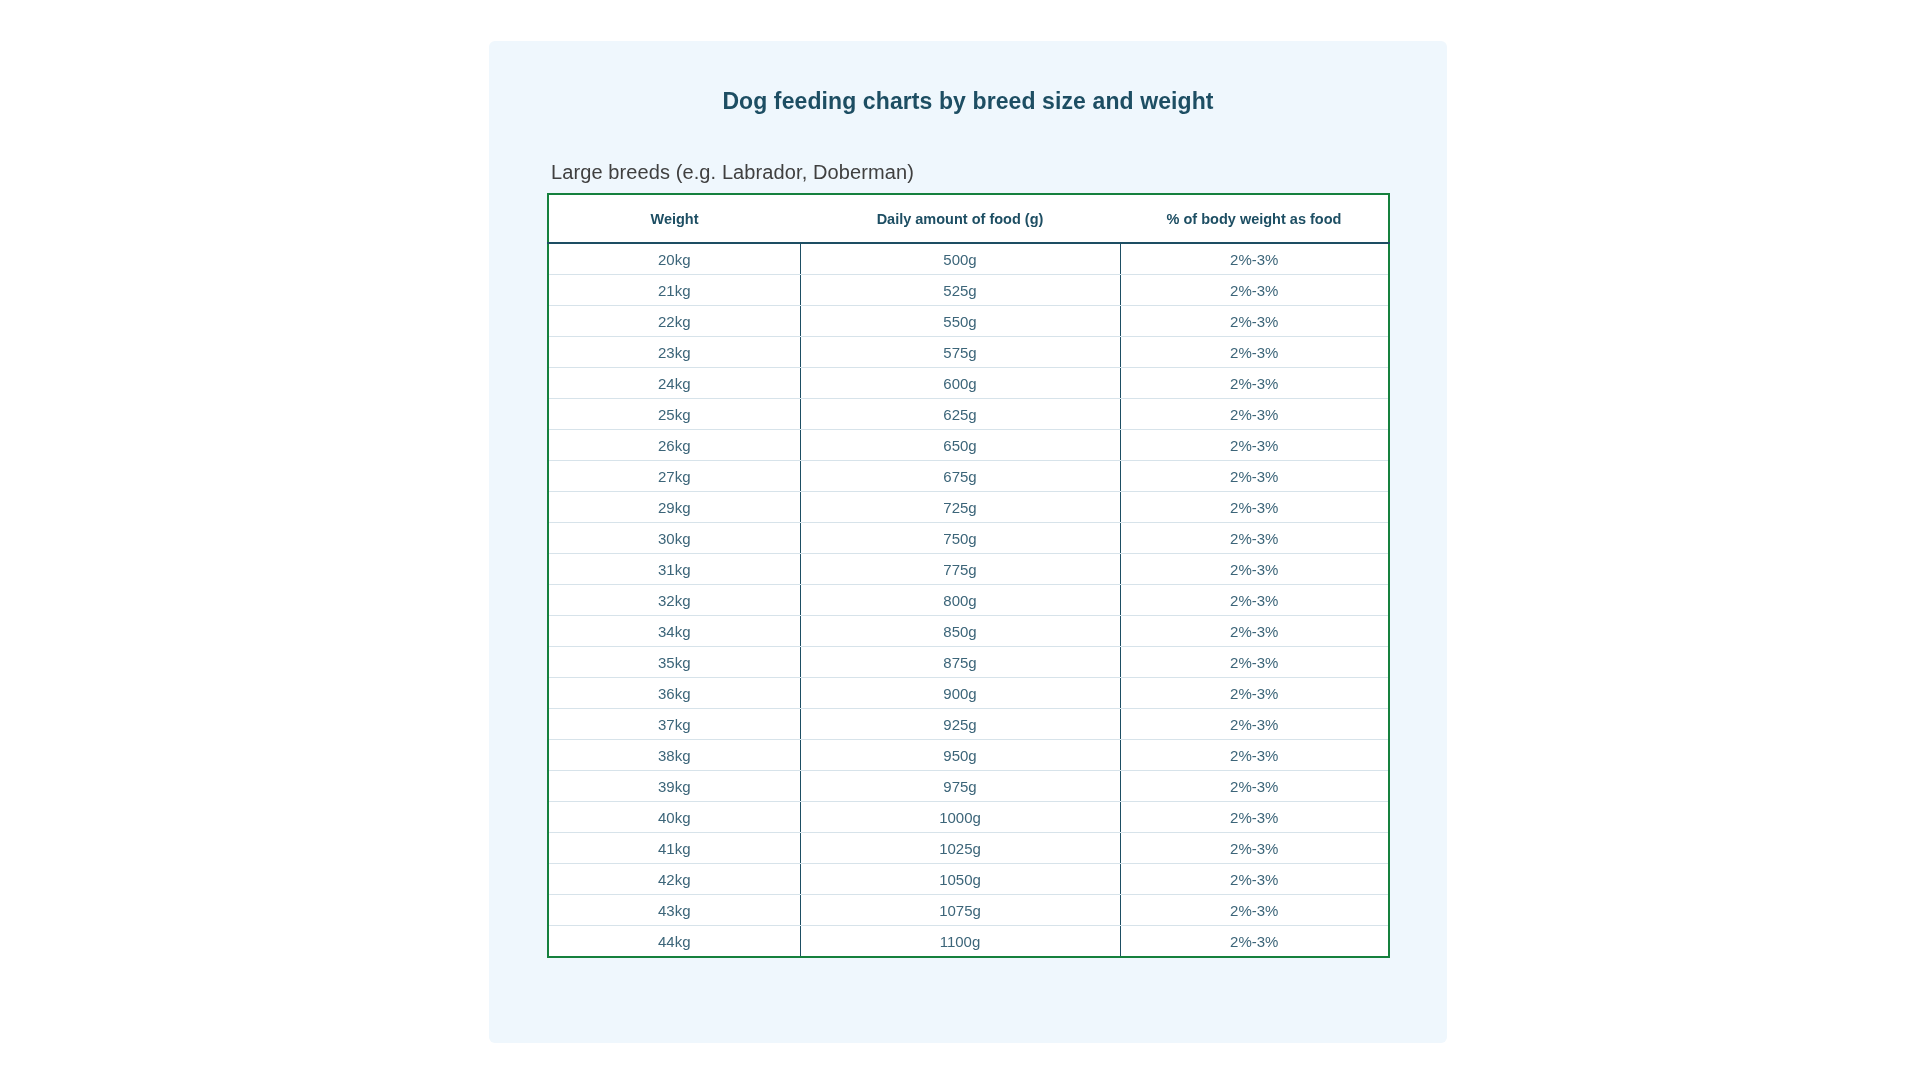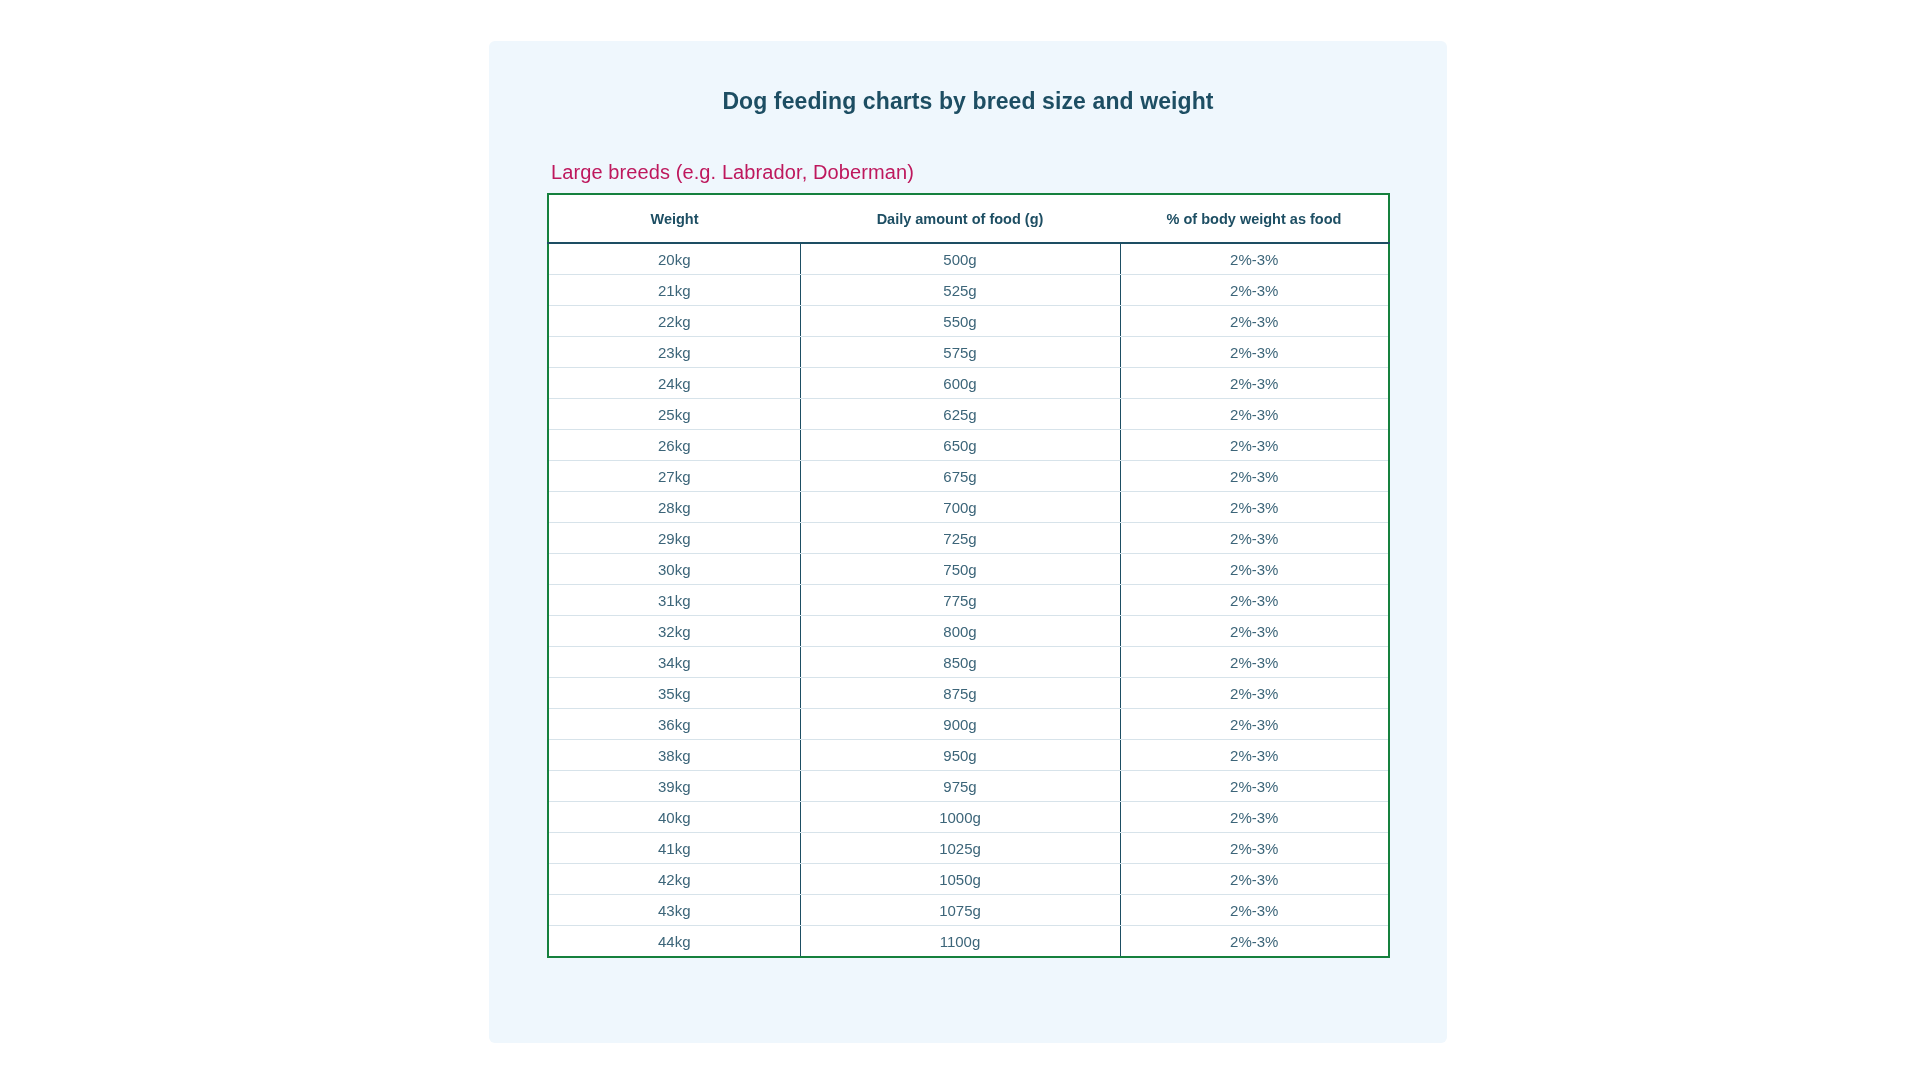--- a/index.html
+++ b/index.html
@@ -33,21 +33,21 @@
     font-size: 23px;
     font-weight: bold;
     color: #1d4e63;
     letter-spacing: 0.1px;
   }
   .section-subtitle {
     margin: 0;
     padding: 46px 0 0 62px;
     font-size: 20px;
     font-weight: normal;
-    color: #be185d;
+    color: #404040;
     letter-spacing: 0.1px;
   }
   .table-wrap {
     position: absolute;
     left: 58px;
     top: 152px;
     width: 843px;
   }
   table.feeding-table {
     border-collapse: collapse;
@@ -143,25 +143,20 @@
               <td>26kg</td>
               <td>650g</td>
               <td>2%-3%</td>
             </tr>
             <tr>
               <td>27kg</td>
               <td>675g</td>
               <td>2%-3%</td>
             </tr>
             <tr>
-              <td>28kg</td>
-              <td>700g</td>
-              <td>2%-3%</td>
-            </tr>
-            <tr>
               <td>29kg</td>
               <td>725g</td>
               <td>2%-3%</td>
             </tr>
             <tr>
               <td>30kg</td>
               <td>750g</td>
               <td>2%-3%</td>
             </tr>
             <tr>
@@ -180,20 +175,25 @@
               <td>2%-3%</td>
             </tr>
             <tr>
               <td>35kg</td>
               <td>875g</td>
               <td>2%-3%</td>
             </tr>
             <tr>
               <td>36kg</td>
               <td>900g</td>
+              <td>2%-3%</td>
+            </tr>
+            <tr>
+              <td>37kg</td>
+              <td>925g</td>
               <td>2%-3%</td>
             </tr>
             <tr>
               <td>38kg</td>
               <td>950g</td>
               <td>2%-3%</td>
             </tr>
             <tr>
               <td>39kg</td>
               <td>975g</td>

